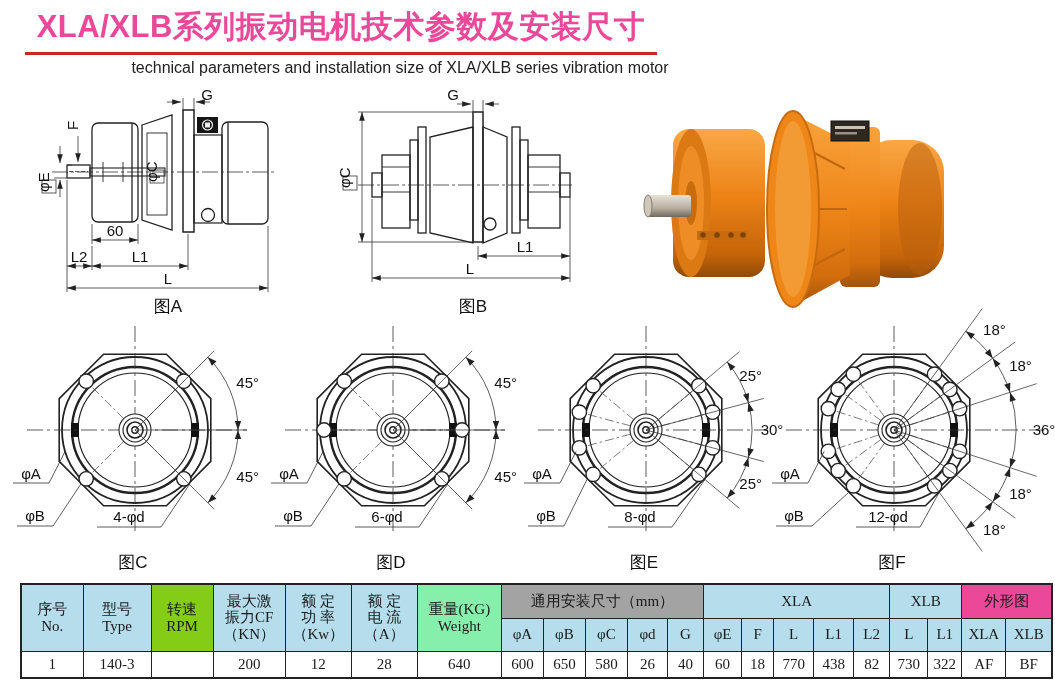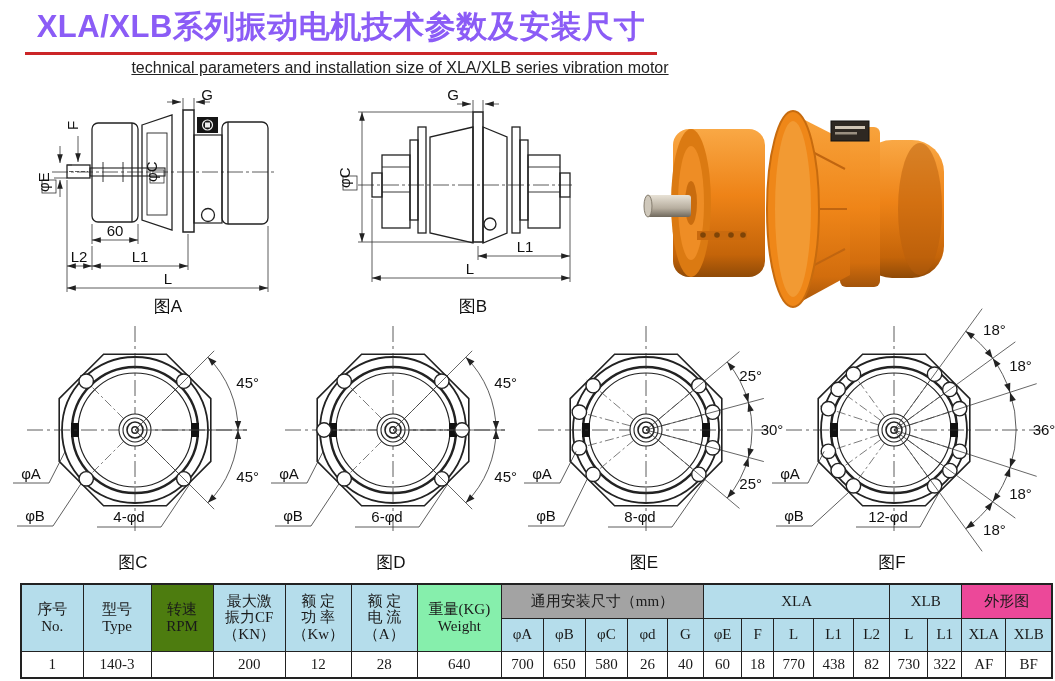--- a/index.html
+++ b/index.html
@@ -8,21 +8,21 @@
     font-family:"Liberation Sans",sans-serif;color:#1a1a1a;
   }
   .abs{position:absolute;}
   #title{
     left:25px;top:6px;width:632px;text-align:center;
     font-size:31px;font-weight:bold;letter-spacing:0.5px;
     padding-bottom:4px;border-bottom:3px solid #cb2527;color:#cb2527;
     font-family:"Liberation Sans",sans-serif;white-space:nowrap;
   }
   #subtitle{
-    left:100px;top:59px;width:600px;text-align:center;font-size:16px;color:#222;text-decoration:underline;
+    left:100px;top:59px;width:600px;text-align:center;font-size:16px;color:#222;
   }
   svg{overflow:visible;display:block;}
   svg text{font-family:"Liberation Sans",sans-serif;fill:#111;}
   .dimtxt{font-size:15px;}
   .captxt{font-size:17px;}
   
   #spec-table{
     border-collapse:collapse;table-layout:fixed;width:1033px;
     font-family:"Liberation Serif",serif;
   }
@@ -34,21 +34,21 @@
     background:#b5ddeb;font-weight:normal;font-size:15px;line-height:1.12;white-space:pre-line;
   }
   #spec-table tr.h1{height:34px;}
   #spec-table tr.h2{height:33px;}
   #spec-table tr.data{height:27px;}
   #spec-table td{font-size:15px;background:#fff;}
 </style>
 </head>
 <body>
 
-<div id="title" class="abs" style="color: #8b5cf6; border-bottom-color: rgb(203, 37, 39);">XLA/XLB系列振动电机技术参数及安装尺寸</div>
+<div id="title" class="abs" style="color: #ec4899; border-bottom-color: rgb(203, 37, 39);">XLA/XLB系列振动电机技术参数及安装尺寸</div>
 <div id="subtitle" class="abs">technical parameters and installation size of XLA/XLB series vibration motor</div>
 
 <svg class="abs" style="left:40px;top:88px" width="240" height="232" viewBox="0 0 240 232">
   <defs>
     <marker id="arA" markerWidth="12" markerHeight="8" refX="11" refY="3.5" orient="auto-start-reverse">
       <path d="M0,0L11,3.5L0,7Z" fill="#222"></path>
     </marker>
   </defs>
   <g stroke="#222" fill="none" stroke-width="1.3">
     <line x1="12" y1="84" x2="236" y2="84" stroke="#333" stroke-width="0.8" stroke-dasharray="16 3 3 3"></line>
@@ -443,21 +443,21 @@
       <col style="width:34px">
     <col style="width:44px">
       <col style="width:46px">
   </colgroup>
   <thead>
     <tr class="h1">
       <th rowspan="2" style="background: rgb(181, 221, 235);">序号
 No.</th>
       <th rowspan="2" style="background: rgb(181, 221, 235);">型号
 Type</th>
-      <th rowspan="2" style="background: #4d7c0f;">转速
+      <th rowspan="2" style="background: #84cc16;">转速
 RPM</th>
       <th rowspan="2" style="background: rgb(181, 221, 235);">最大激
 振力CF
 （KN）</th>
       <th rowspan="2" style="background: rgb(181, 221, 235);">额 定
 功 率
 （Kw）</th>
       <th rowspan="2" style="background: rgb(181, 221, 235);">额 定
 电 流
 （A）</th>
@@ -487,21 +487,21 @@
   </thead>
   <tbody>
     <tr class="data" id="datarow">
         <td>1</td>
         <td>140-3</td>
         <td></td>
         <td>200</td>
         <td>12</td>
         <td>28</td>
         <td>640</td>
-        <td>700</td>
+        <td>600</td>
         <td>650</td>
         <td>580</td>
         <td>26</td>
         <td>40</td>
         <td>60</td>
         <td>18</td>
         <td>770</td>
         <td>438</td>
         <td>82</td>
         <td>730</td>

